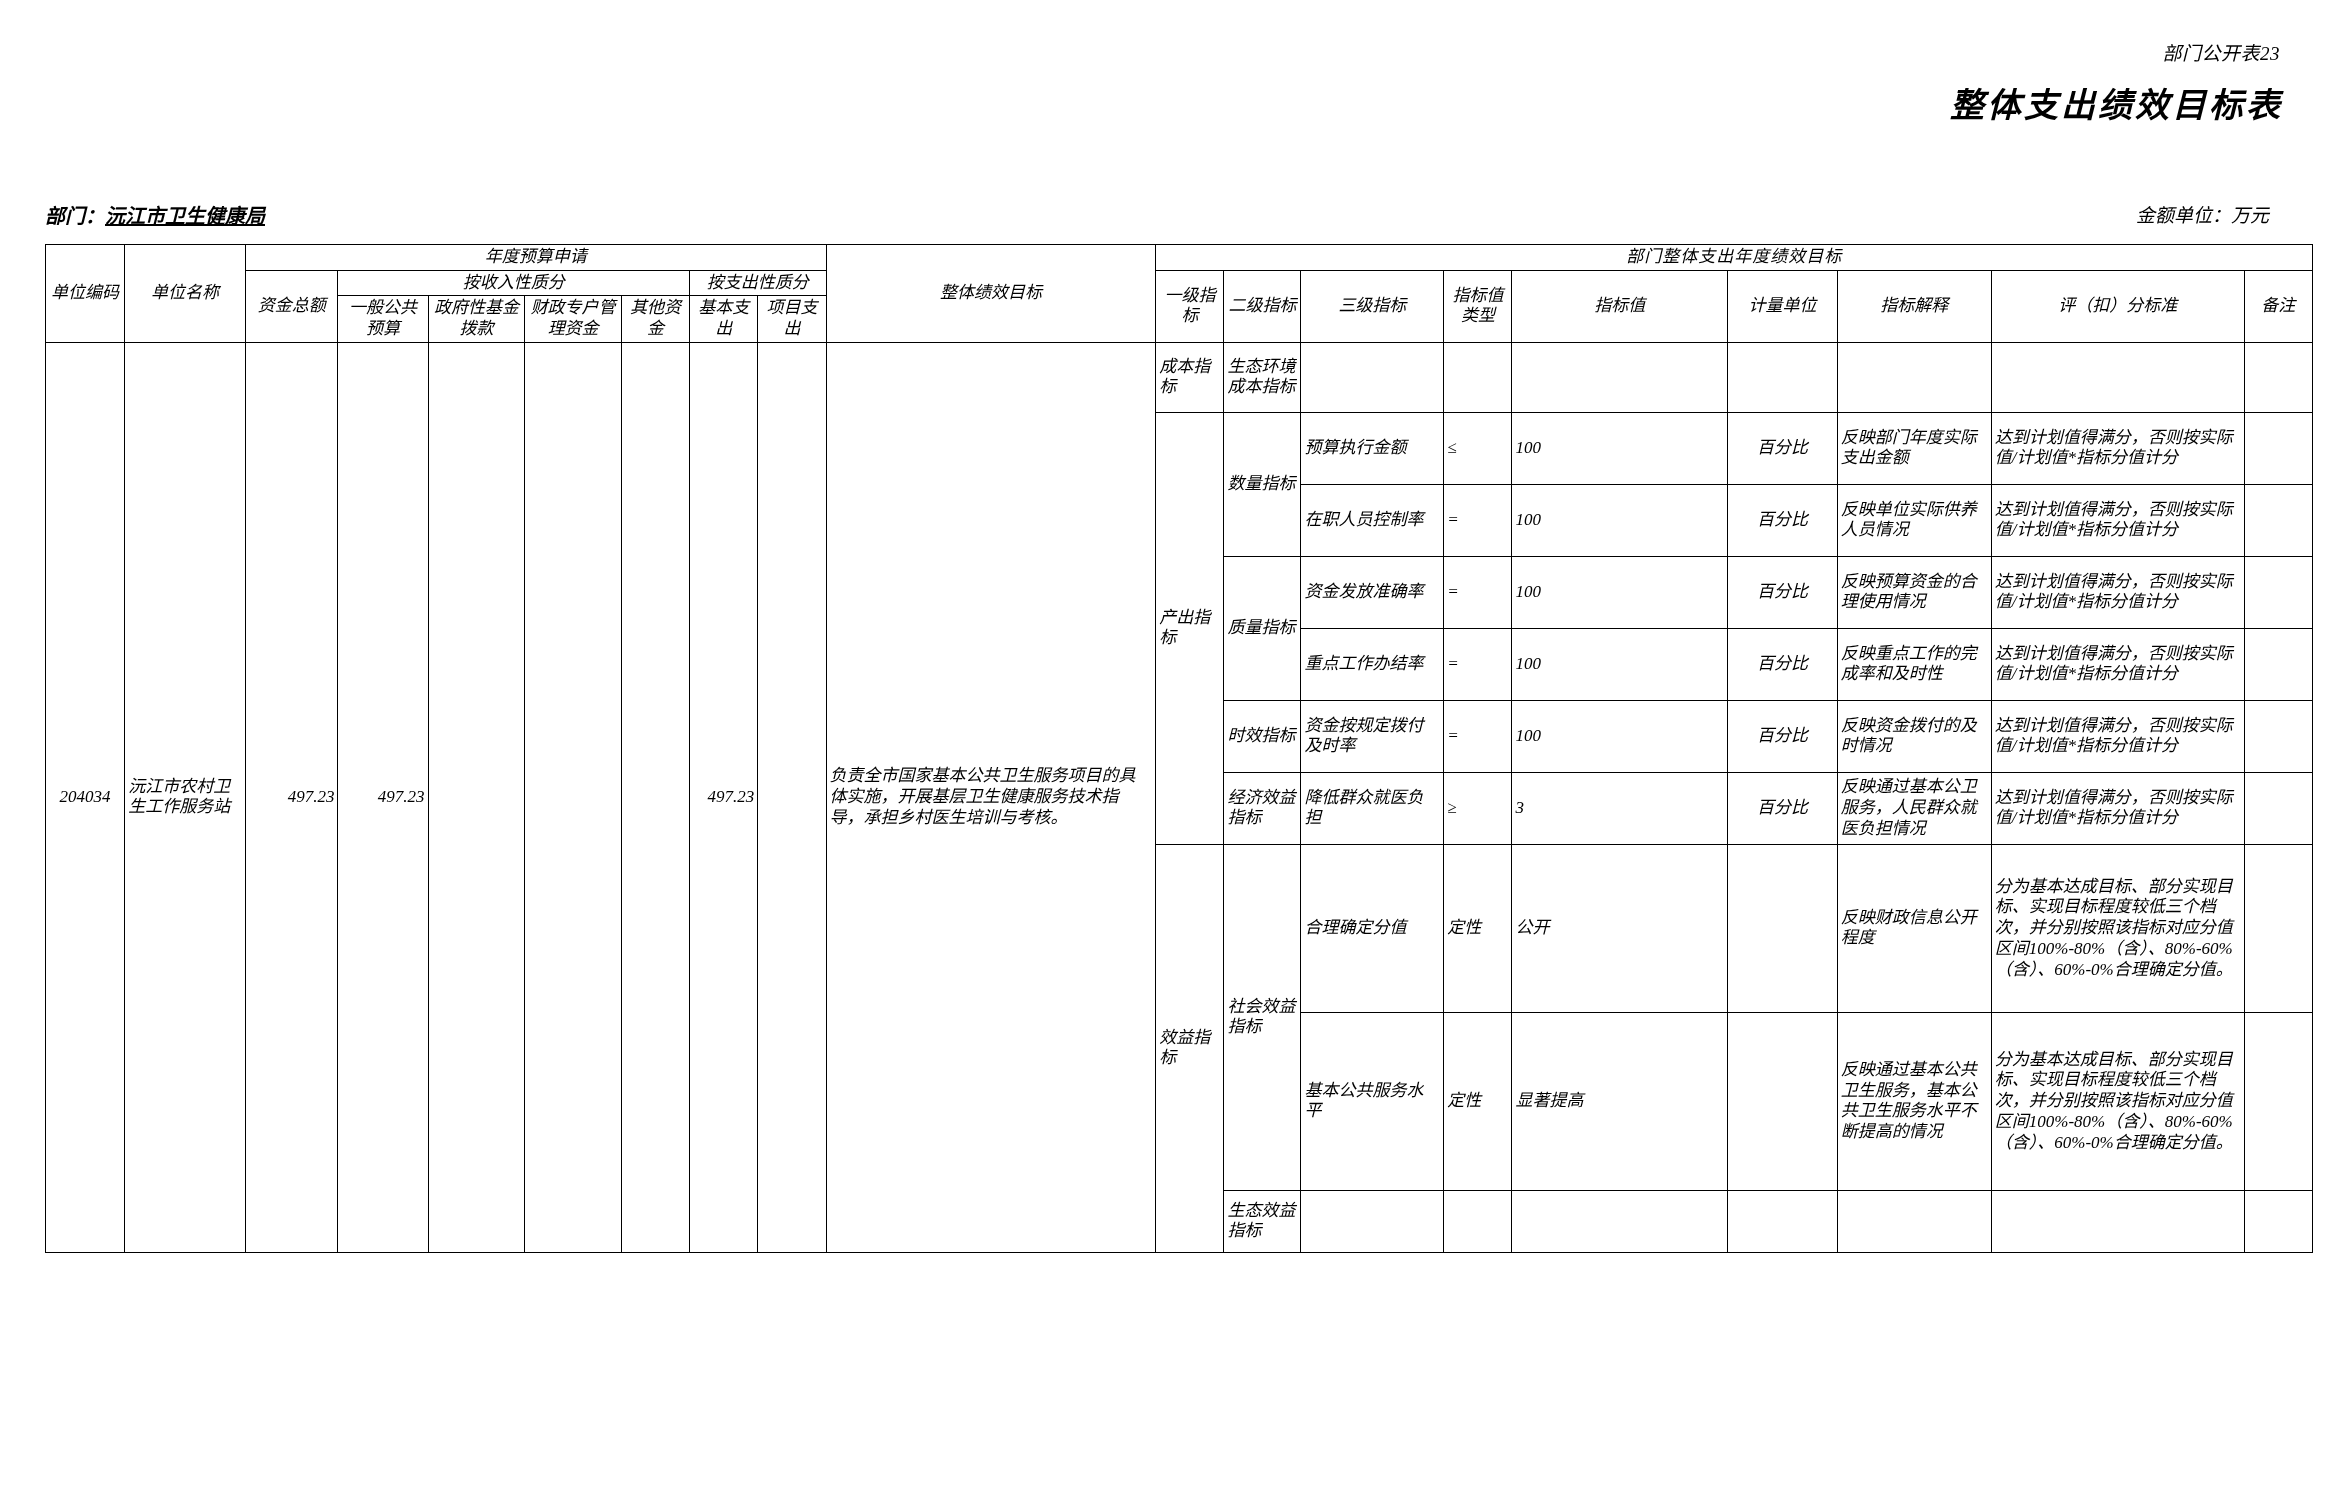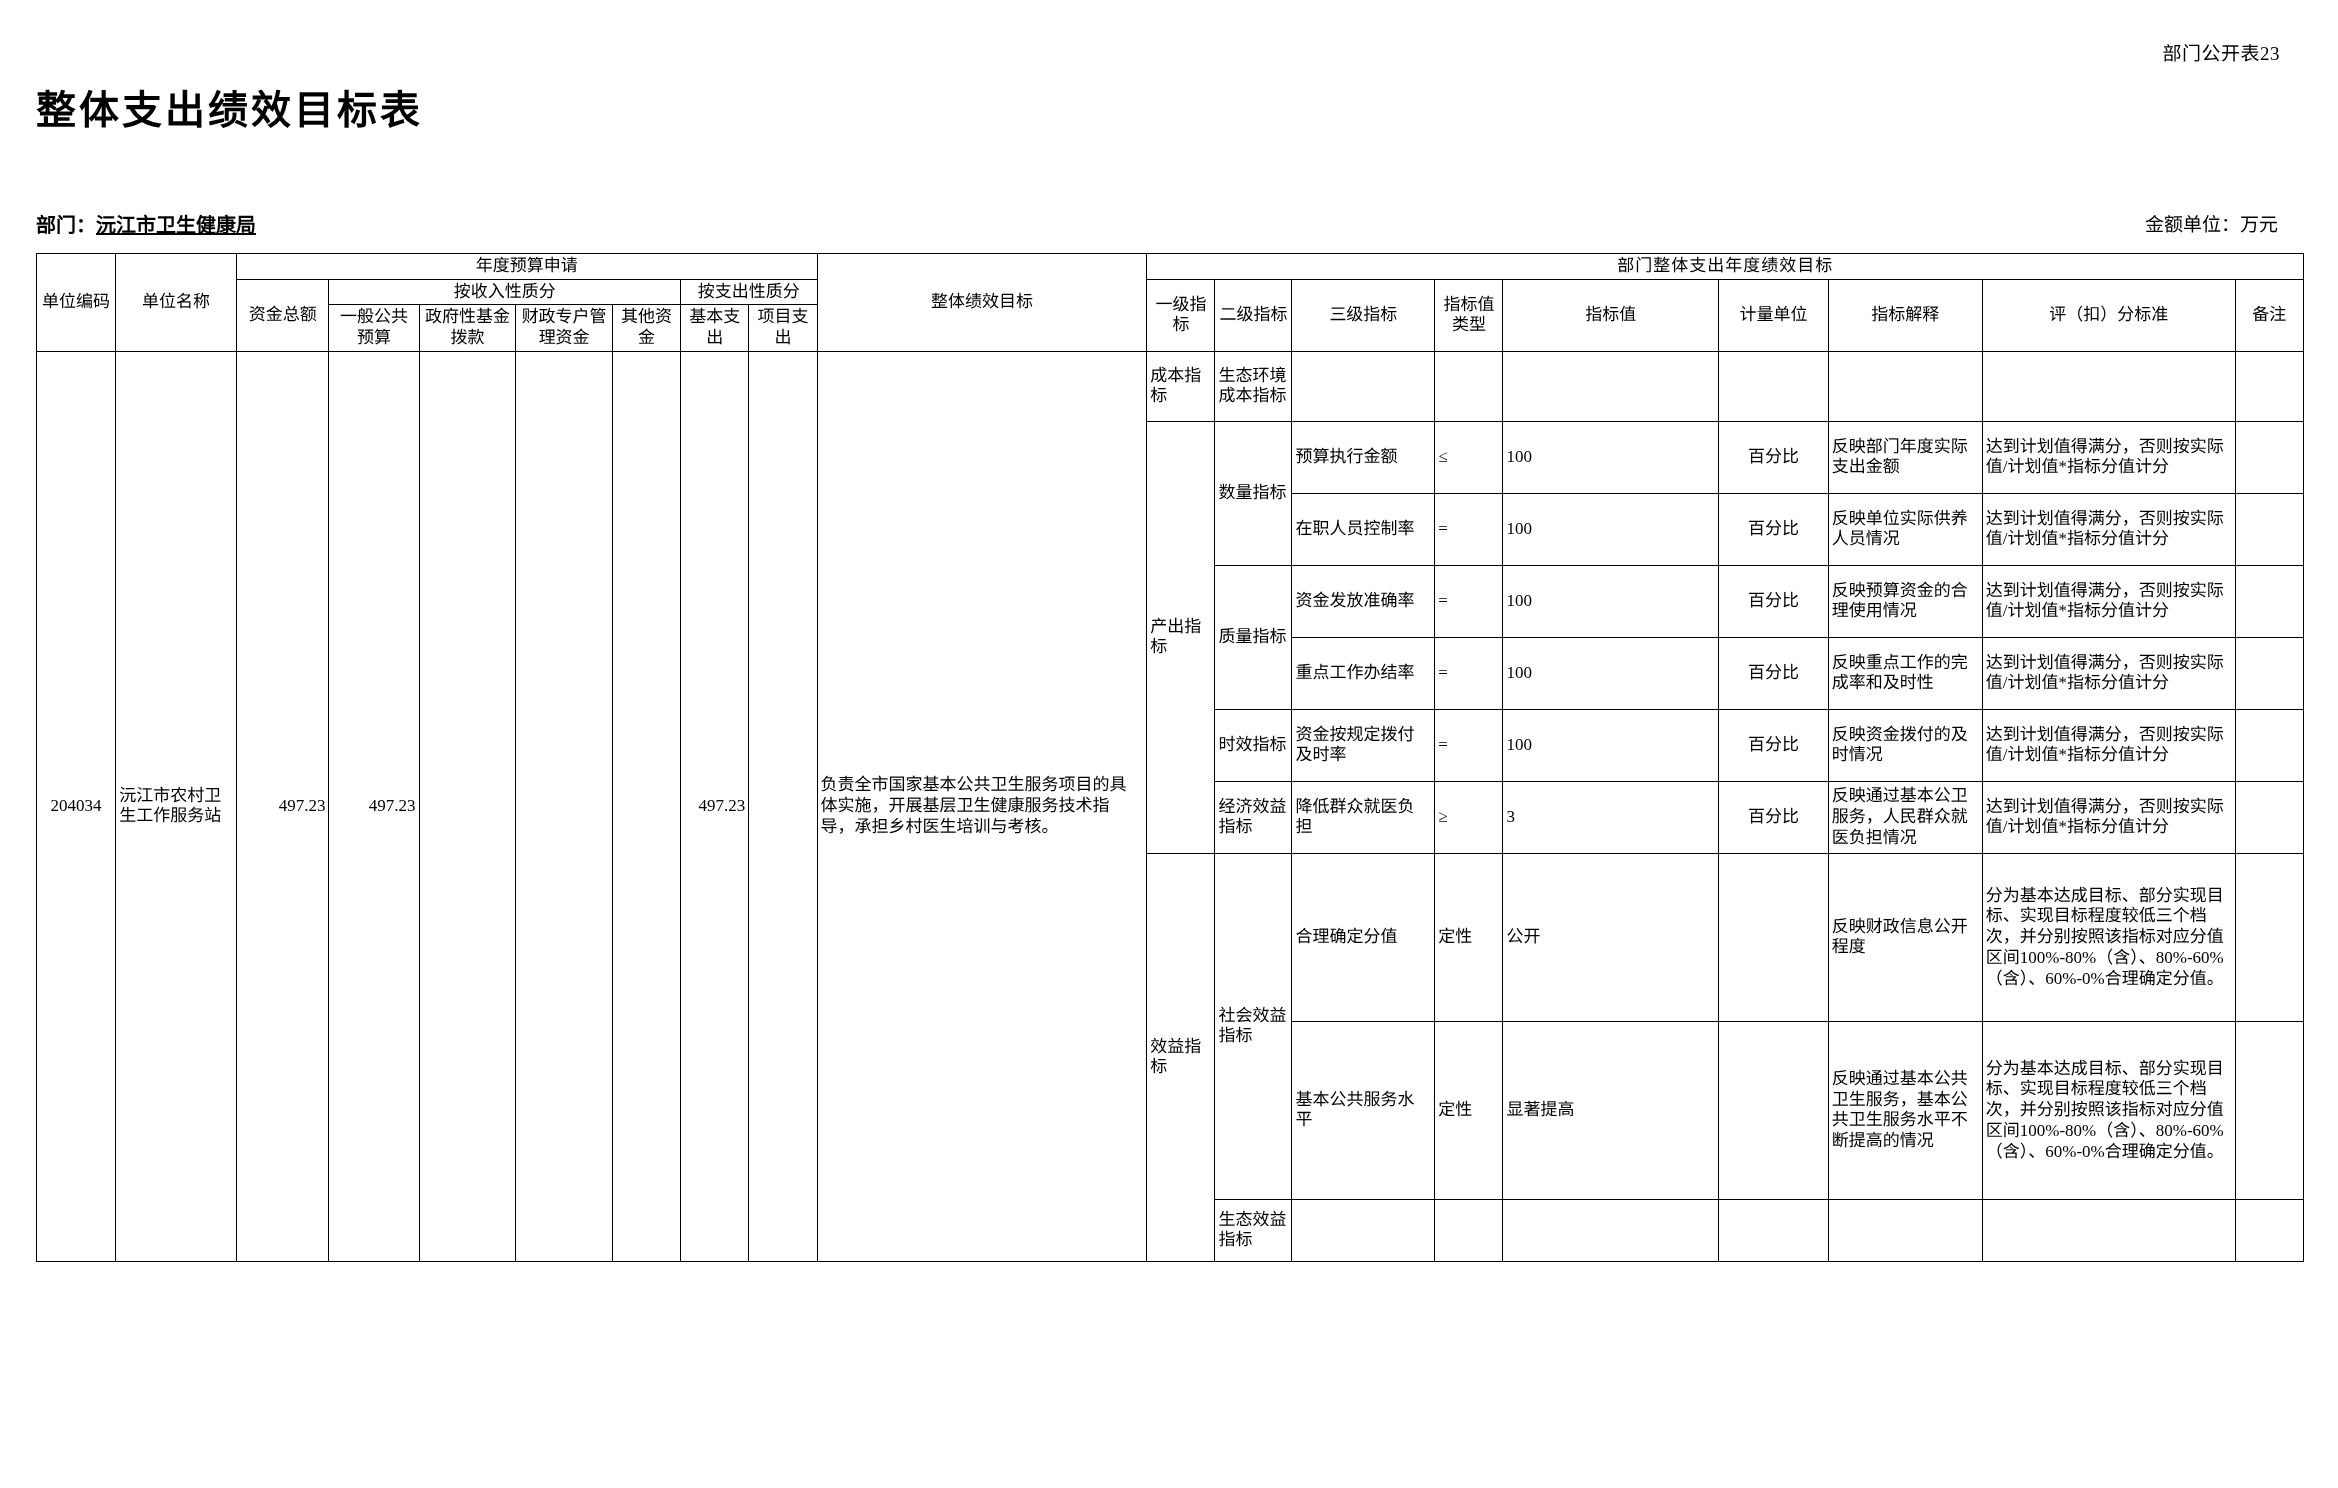--- a/index.html
+++ b/index.html
@@ -13,32 +13,33 @@
     font-family: "Liberation Serif", "DejaVu Serif", serif;
     color: #000000;
     position: relative;
     overflow: hidden;
   }
   .page {
     position: relative;
     width: 2328px;
     height: 1488px;
     box-sizing: border-box;
-    padding: 0 36px;
+    padding: 0 45px;
+    font-style: italic;
   }
   .topright {
     position: absolute;
     top: 38px;
     right: 48px;
     font-size: 19px;
     letter-spacing: 0.5px;
   }
   .doc-title {
-    text-align: left;
-    font-size: 40px;
+    text-align: right;
+    font-size: 34px;
     font-weight: bold;
     letter-spacing: 3px;
     padding-top: 78px;
   }
   .subline {
     position: relative;
     margin-top: 73px;
     height: 30px;
     font-size: 20px;
     font-weight: bold;

